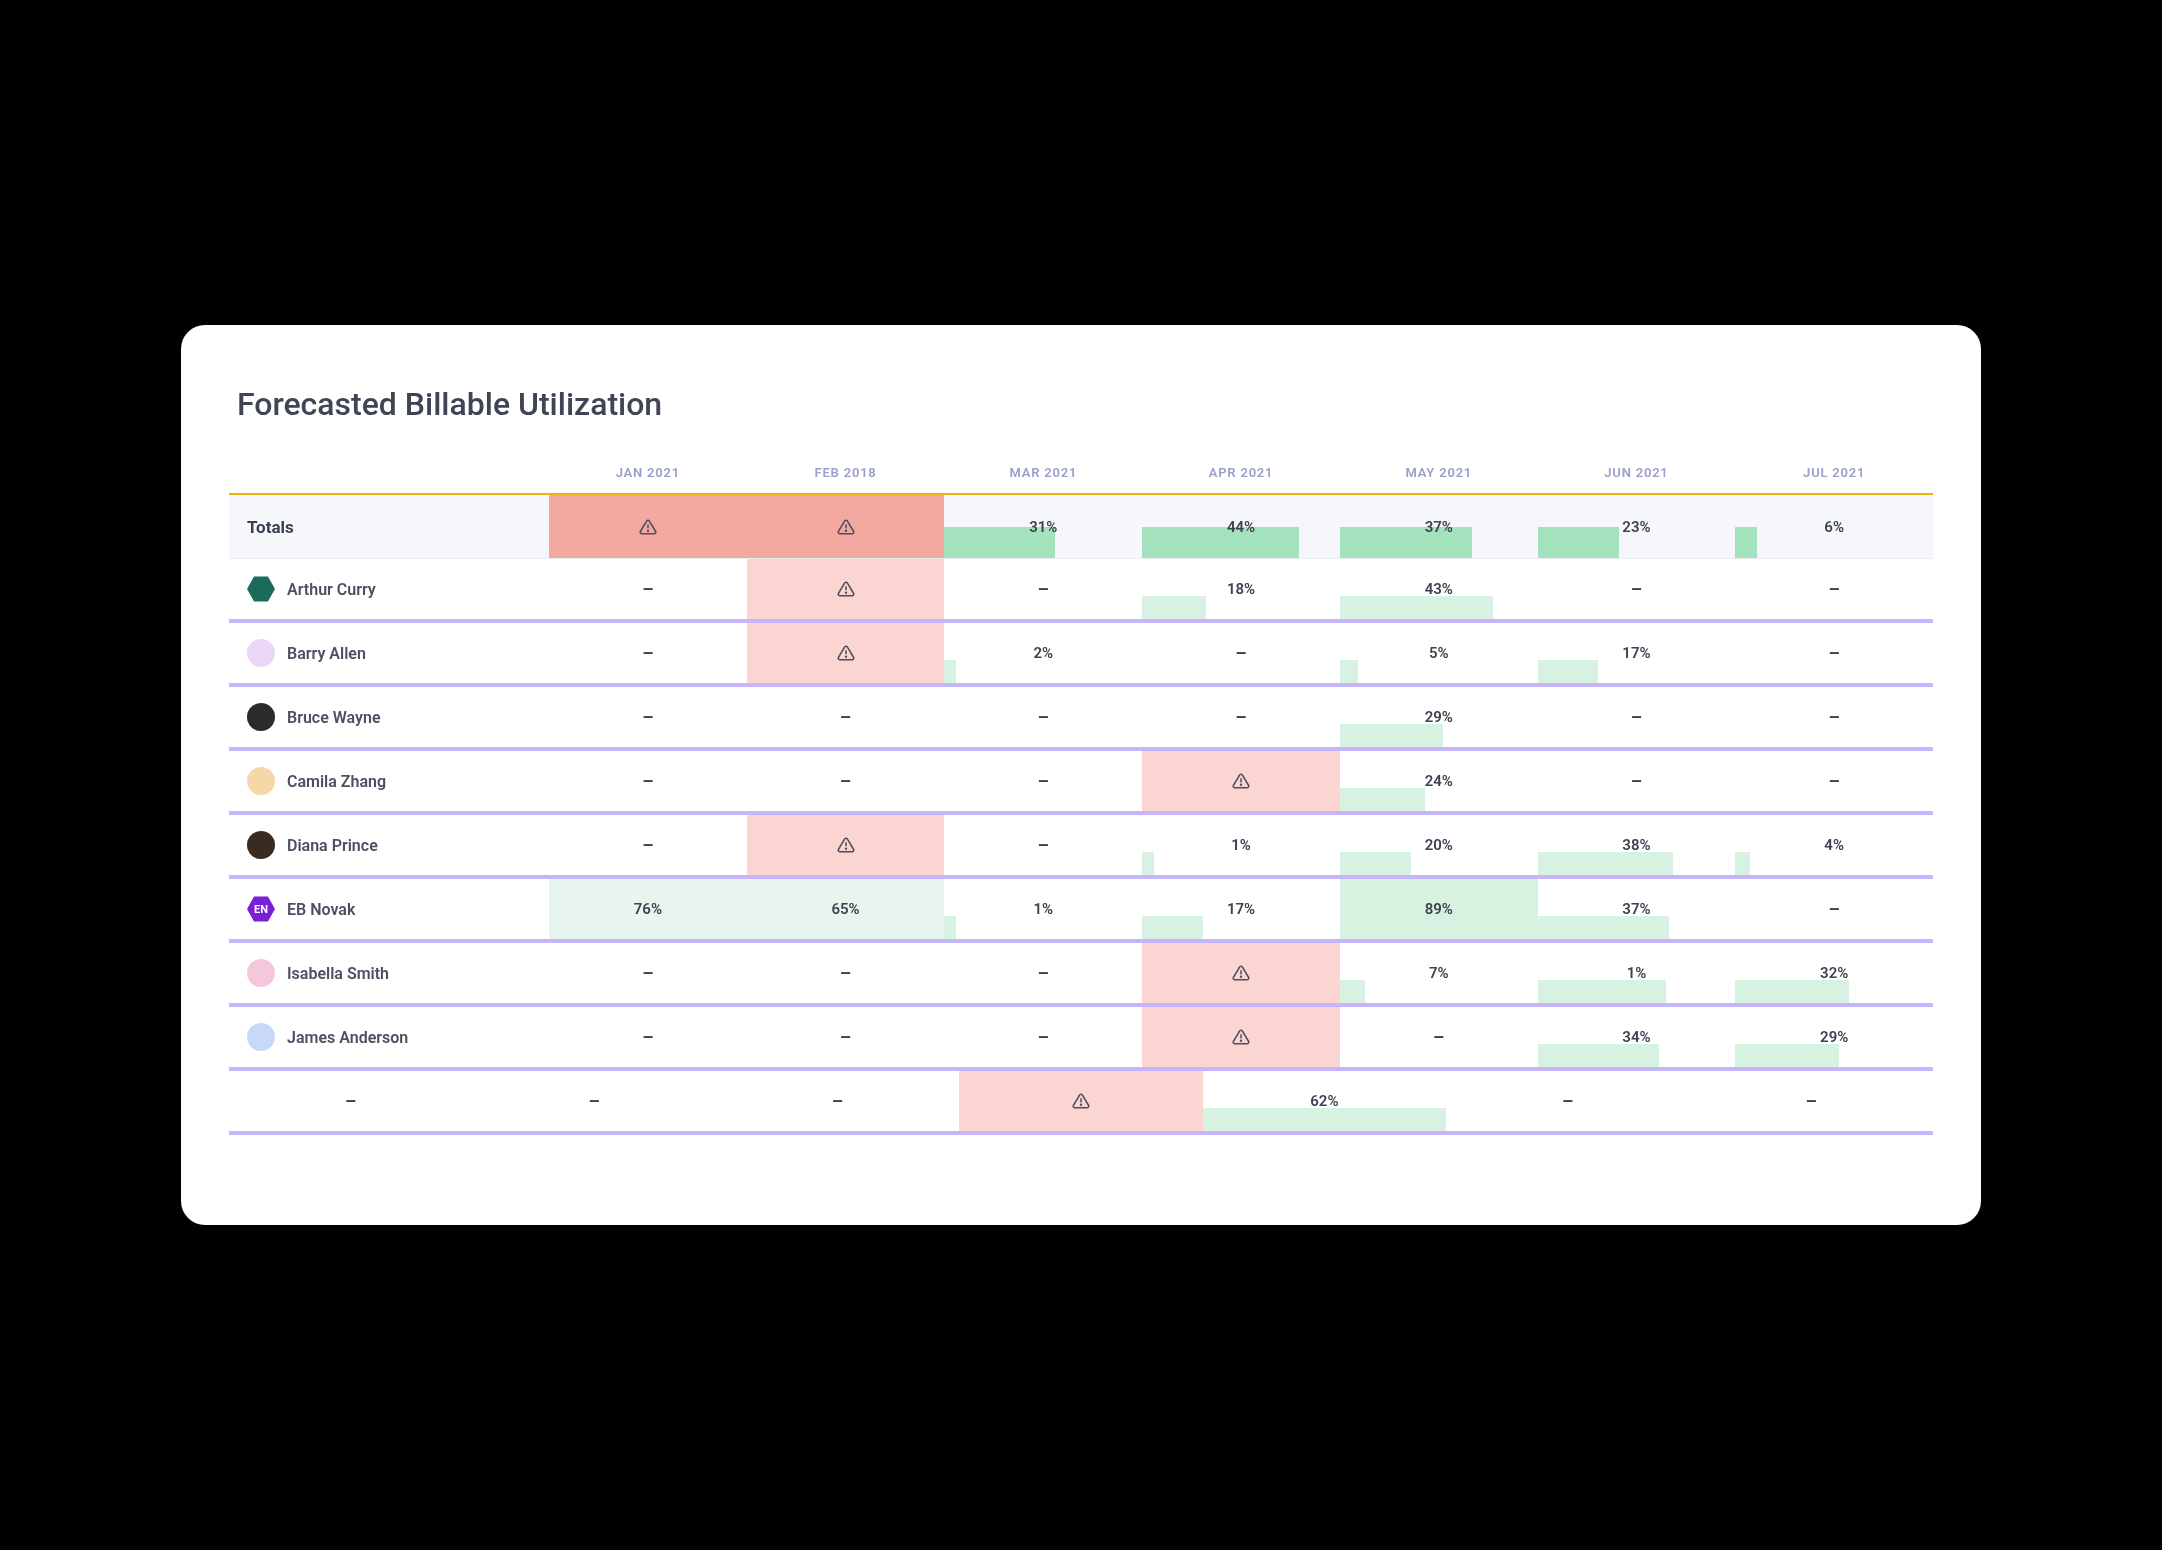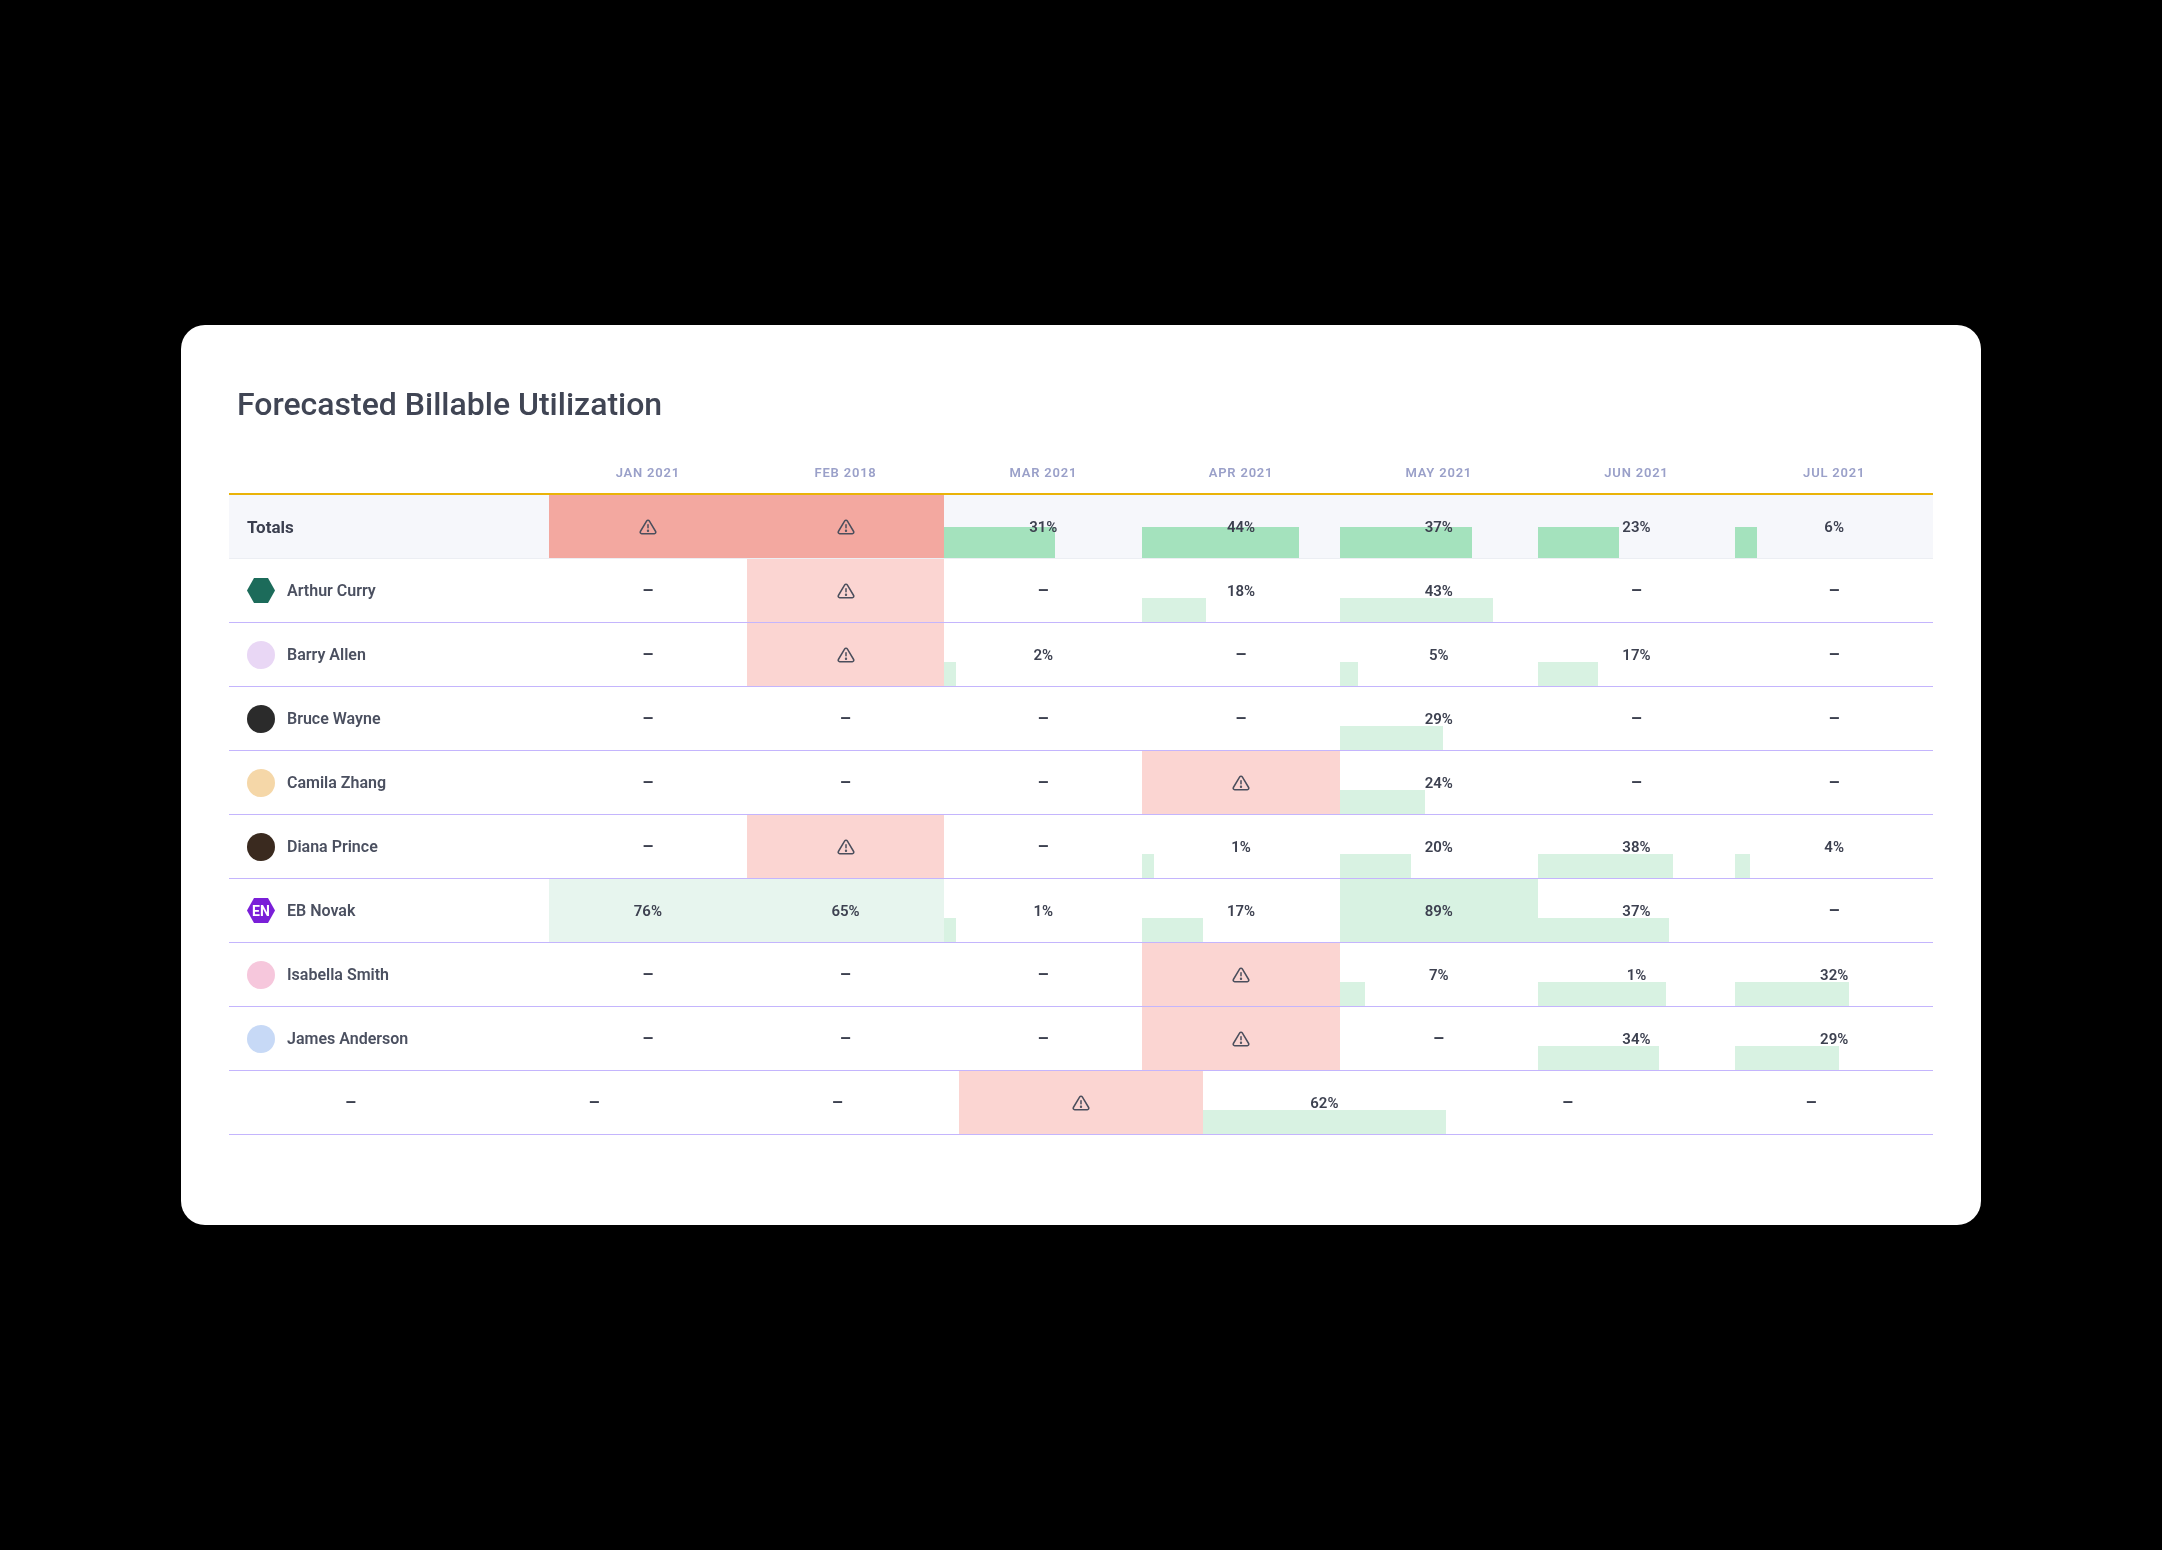--- a/index.html
+++ b/index.html
@@ -69,35 +69,35 @@
   .totals-row .name-col {
     font-weight: 700;
     color: #3b3f4f;
     font-size: 17px;
     text-align: right;
   }
   .data-row {
     display: flex;
     align-items: stretch;
     height: 64px;
-    border-bottom: 1px solid #c4b5fd;
+    border-bottom: 4px solid #c4b5fd;
   }
   .data-row .name-col {
     font-weight: 600;
     color: #4b5060;
     font-size: 16px;
   }
   .avatar {
     width: 28px;
     height: 28px;
     border-radius: 50%;
     display: inline-flex;
     align-items: center;
     justify-content: center;
-    font-size: 14px;
+    font-size: 11px;
     font-weight: 700;
     color: #fff;
     flex-shrink: 0;
   }
   .avatar.hex {
     border-radius: 6px;
     clip-path: polygon(25% 5%, 75% 5%, 100% 50%, 75% 95%, 25% 95%, 0% 50%);
   }
   .cell-bg {
     position: absolute;

